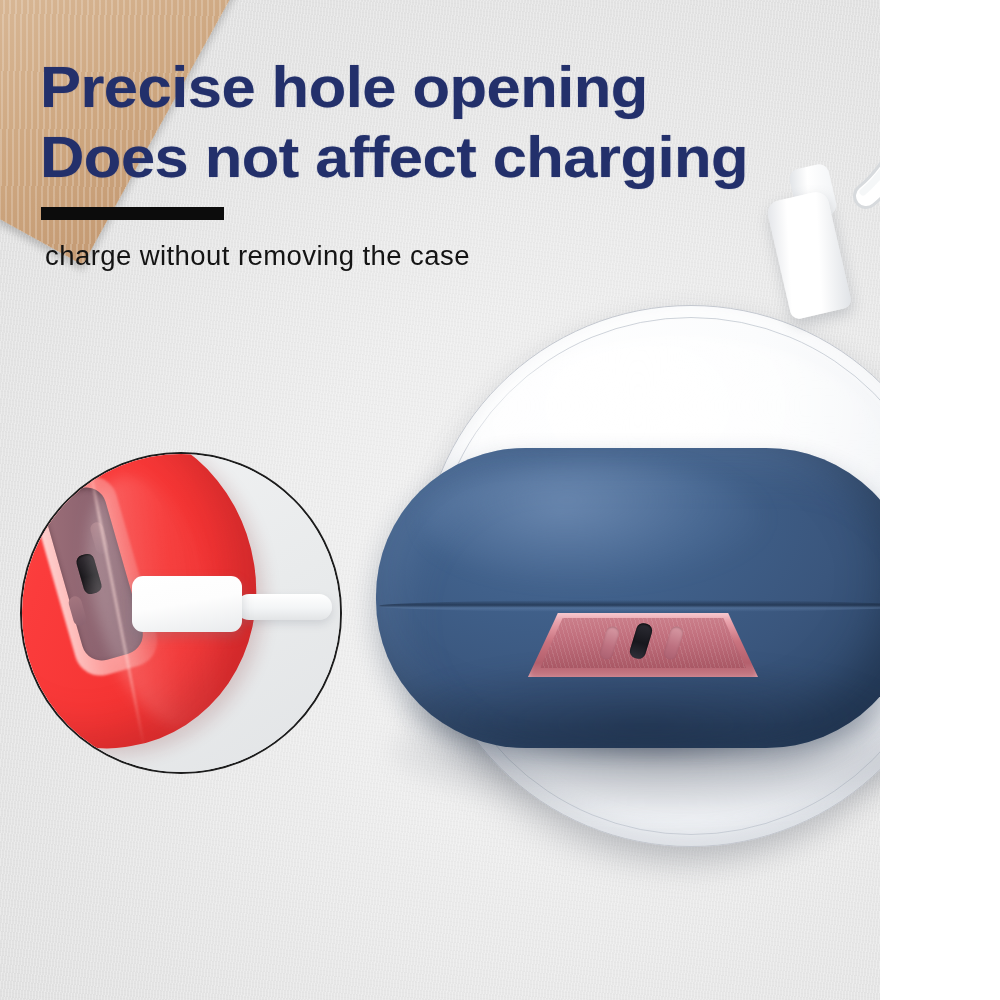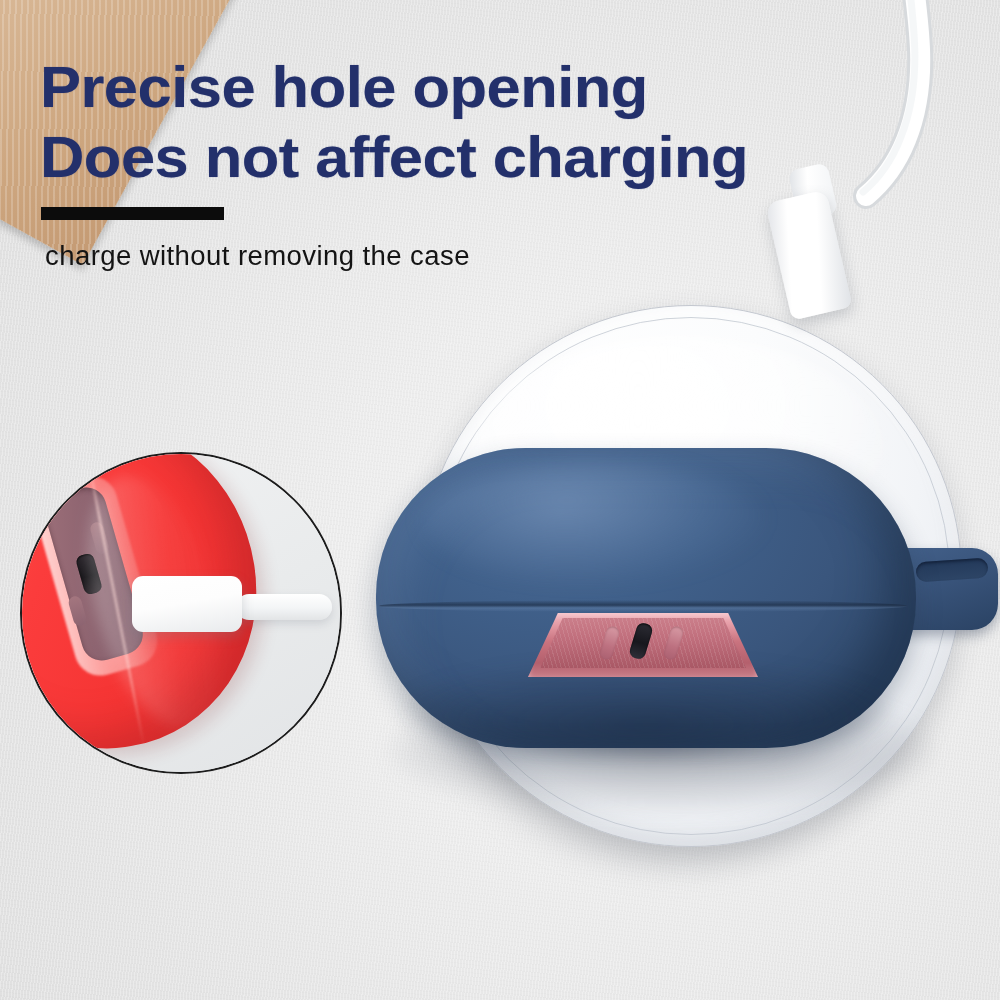--- a/index.html
+++ b/index.html
@@ -8,21 +8,21 @@
   }
   body {
     width: 1000px;
     height: 1000px;
     font-family: "Liberation Sans", sans-serif;
     overflow: hidden;
   }
 
   #stage {
     position: relative;
-    width: 1000px;
+    width: 880px;
     height: 1000px;
     background: #e9e9e9;
     overflow: hidden;
   }
 
   
   .bg-base {
     position: absolute;
     inset: 0;
     background:

